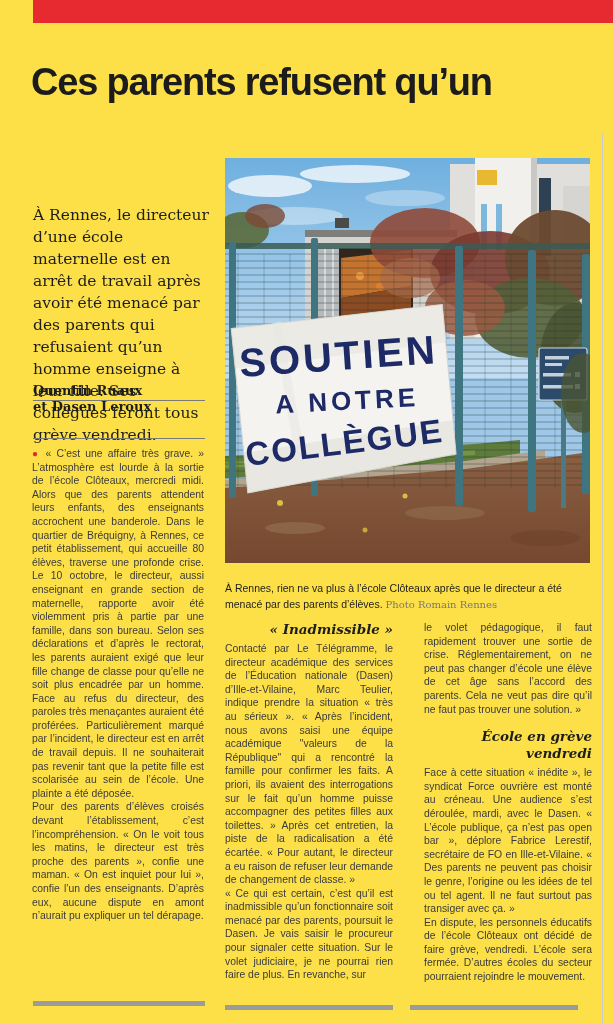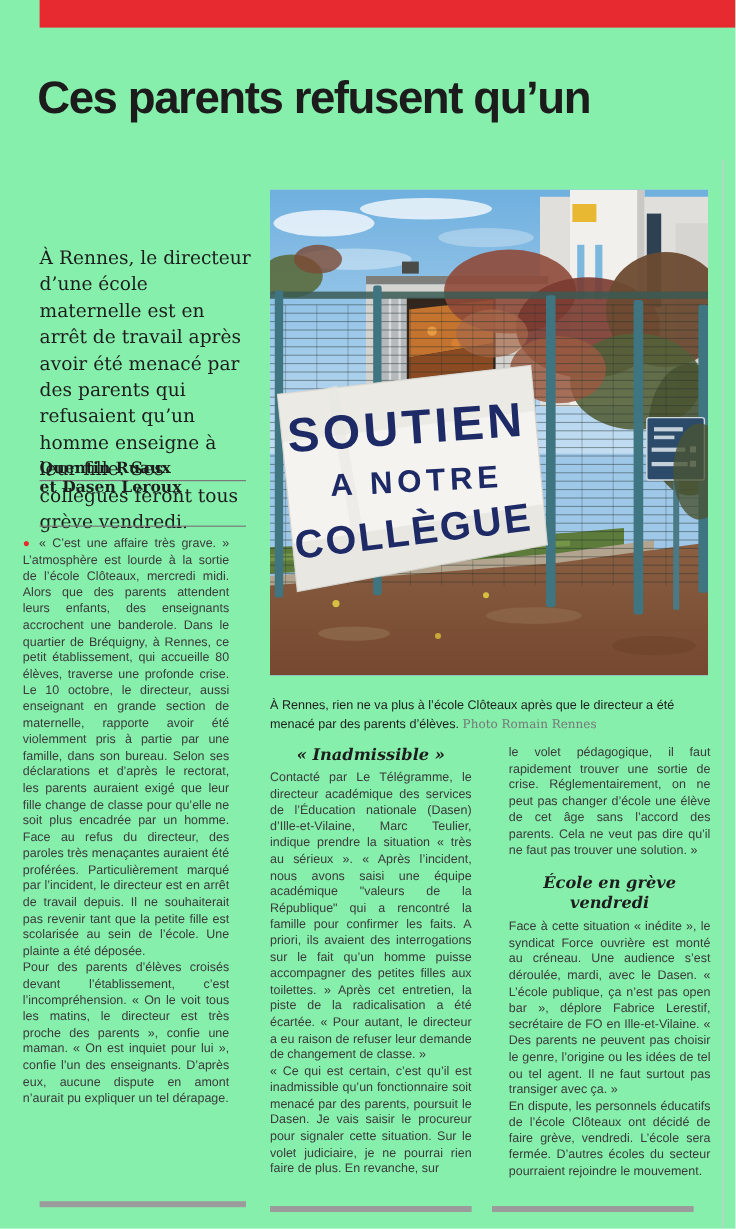--- a/index.html
+++ b/index.html
@@ -1,16 +1,16 @@
 <!DOCTYPE html>
 <html lang="fr"><head>
 <meta charset="utf-8">
 <style>
   html,body{margin:0;padding:0;background:#ffffff;}
-  #page{position:relative;width:613px;height:1024px;background:#86efac;overflow:hidden;
+  #page{position:relative;width:613px;height:1024px;background:#fde047;overflow:hidden;
         font-family:"Liberation Sans",sans-serif;color:#3b3b3b;}
 
   .red-bar{position:absolute;left:33px;top:0;width:580px;height:23px;background:#e62a2f;}
 
   .headline{position:absolute;left:31px;top:34px;width:575px;
             font-family:"Liberation Sans",sans-serif;font-weight:bold;
             font-size:38px;line-height:47px;letter-spacing:-1.2px;color:#1c1c1c;}
   .headline span{display:block;}
 
   .v-rule{position:absolute;left:602px;top:133px;width:1px;height:891px;background:#cccccc;}
@@ -21,25 +21,25 @@
   .rule{position:absolute;left:33px;width:172px;height:1px;background:#7a7a7a;}
   .rule-a{top:400px;} .rule-b{top:438px;}
 
   .byline{position:absolute;left:33px;top:383px;width:172px;
           font-family:"DejaVu Serif",serif;font-weight:bold;font-size:13px;line-height:16px;color:#1d1d1d;}
   .byline span{display:block;}
 
   .bodycol{position:absolute;font-size:10.4px;line-height:13.6px;text-align:justify;
            hyphens:auto;-webkit-hyphens:auto;color:#3b3b3b;}
   .bodycol p{margin:0;}
-  .col1{left:19px;top:447px;width:172px;}
+  .col1{left:32px;top:447px;width:172px;}
   .col2{left:225px;top:621px;width:168px;}
   .col3{left:424px;top:621px;width:168px;}
   .subhead{font-family:"DejaVu Serif",serif;font-weight:bold;font-style:italic;
-           font-size:13.5px;line-height:17px;color:#1d1d1d;text-align:center;margin:0 0 4px 0;}
+           font-size:13.5px;line-height:17px;color:#1d1d1d;text-align:right;margin:0 0 4px 0;}
   .subhead.mid{margin-top:12px;}
   .bullet{color:#e62a2f;font-size:10px;}
 
   .endbar{position:absolute;height:5px;background:#9b9b9b;}
   .endbar.b1{left:33px;top:1001px;width:172px;}
   .endbar.b2{left:225px;top:1005px;width:168px;}
   .endbar.b3{left:410px;top:1005px;width:168px;}
 
   .photo{position:absolute;left:225px;top:158px;width:365px;height:405px;overflow:hidden;background:#9ec7e8;}
 

